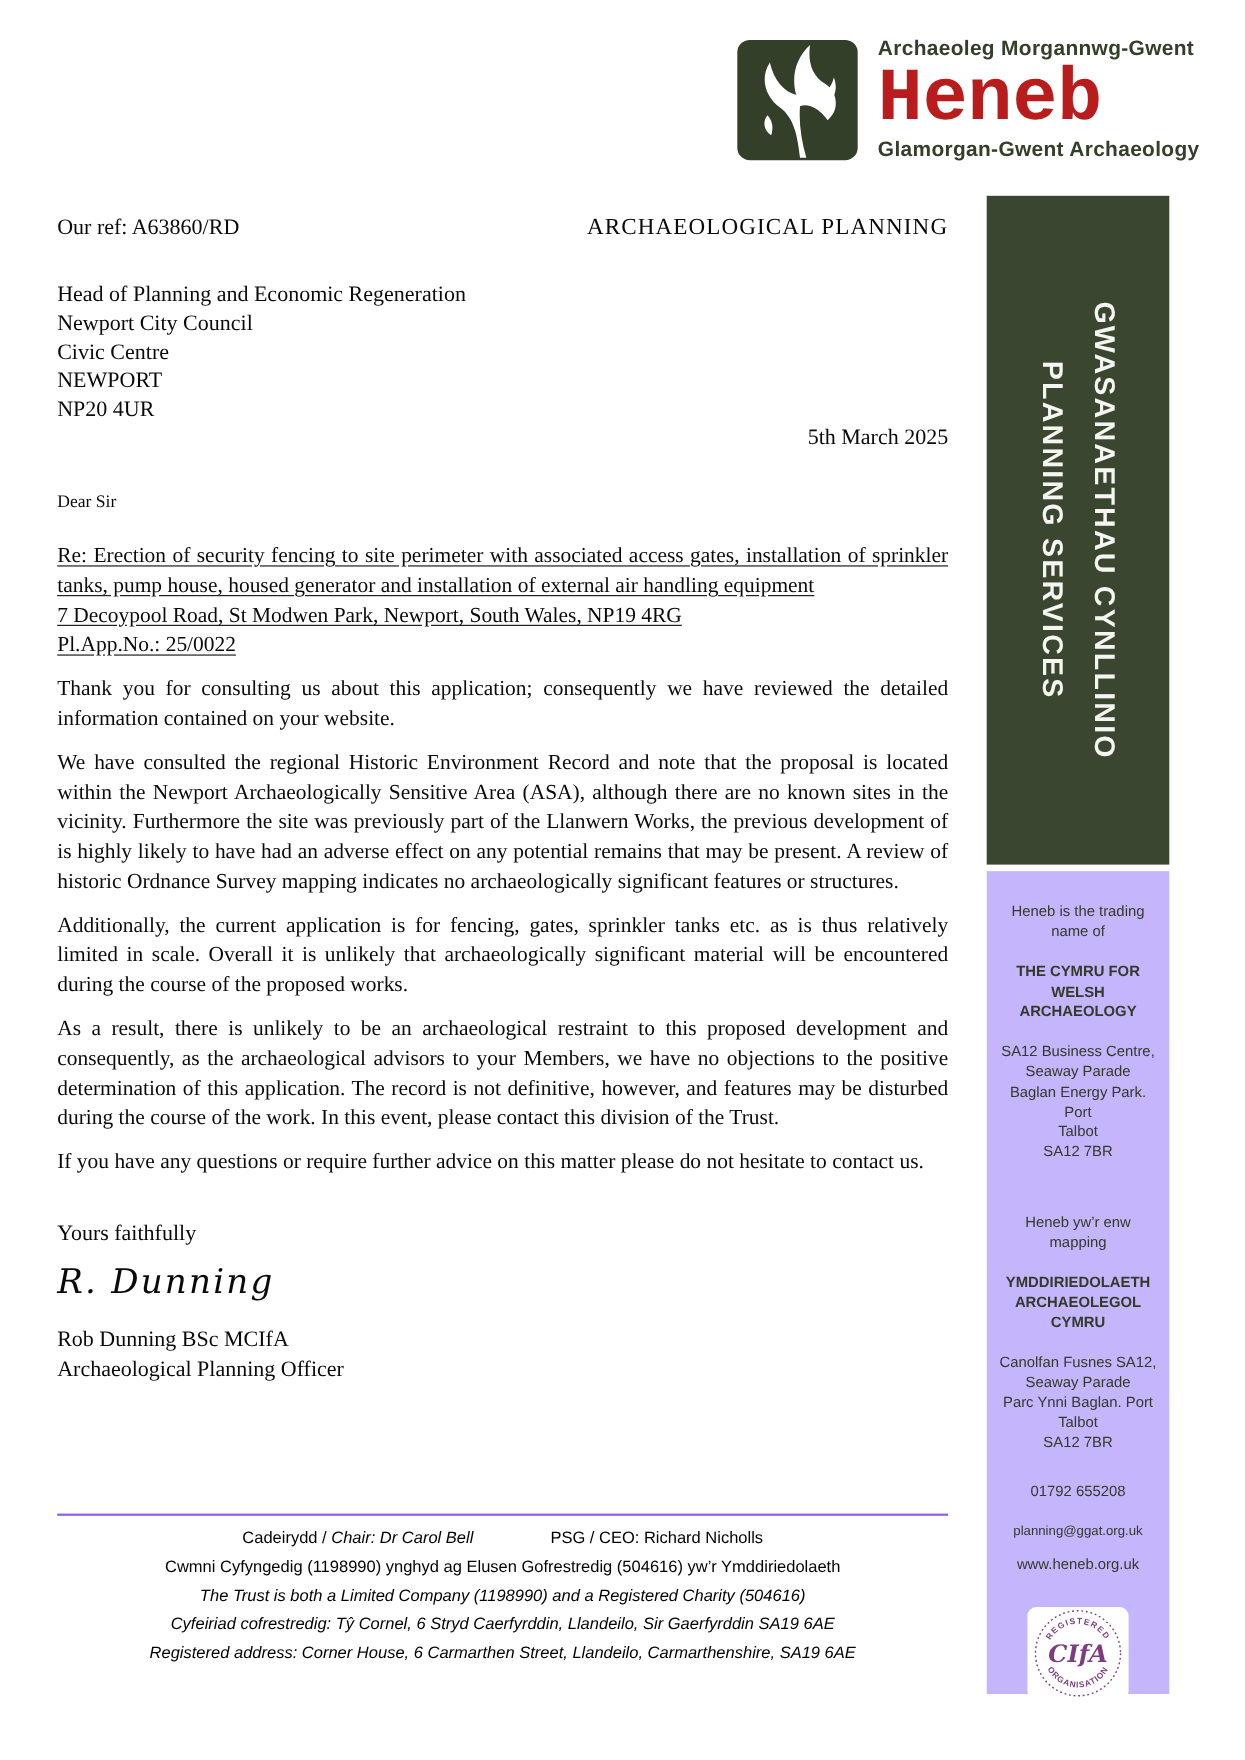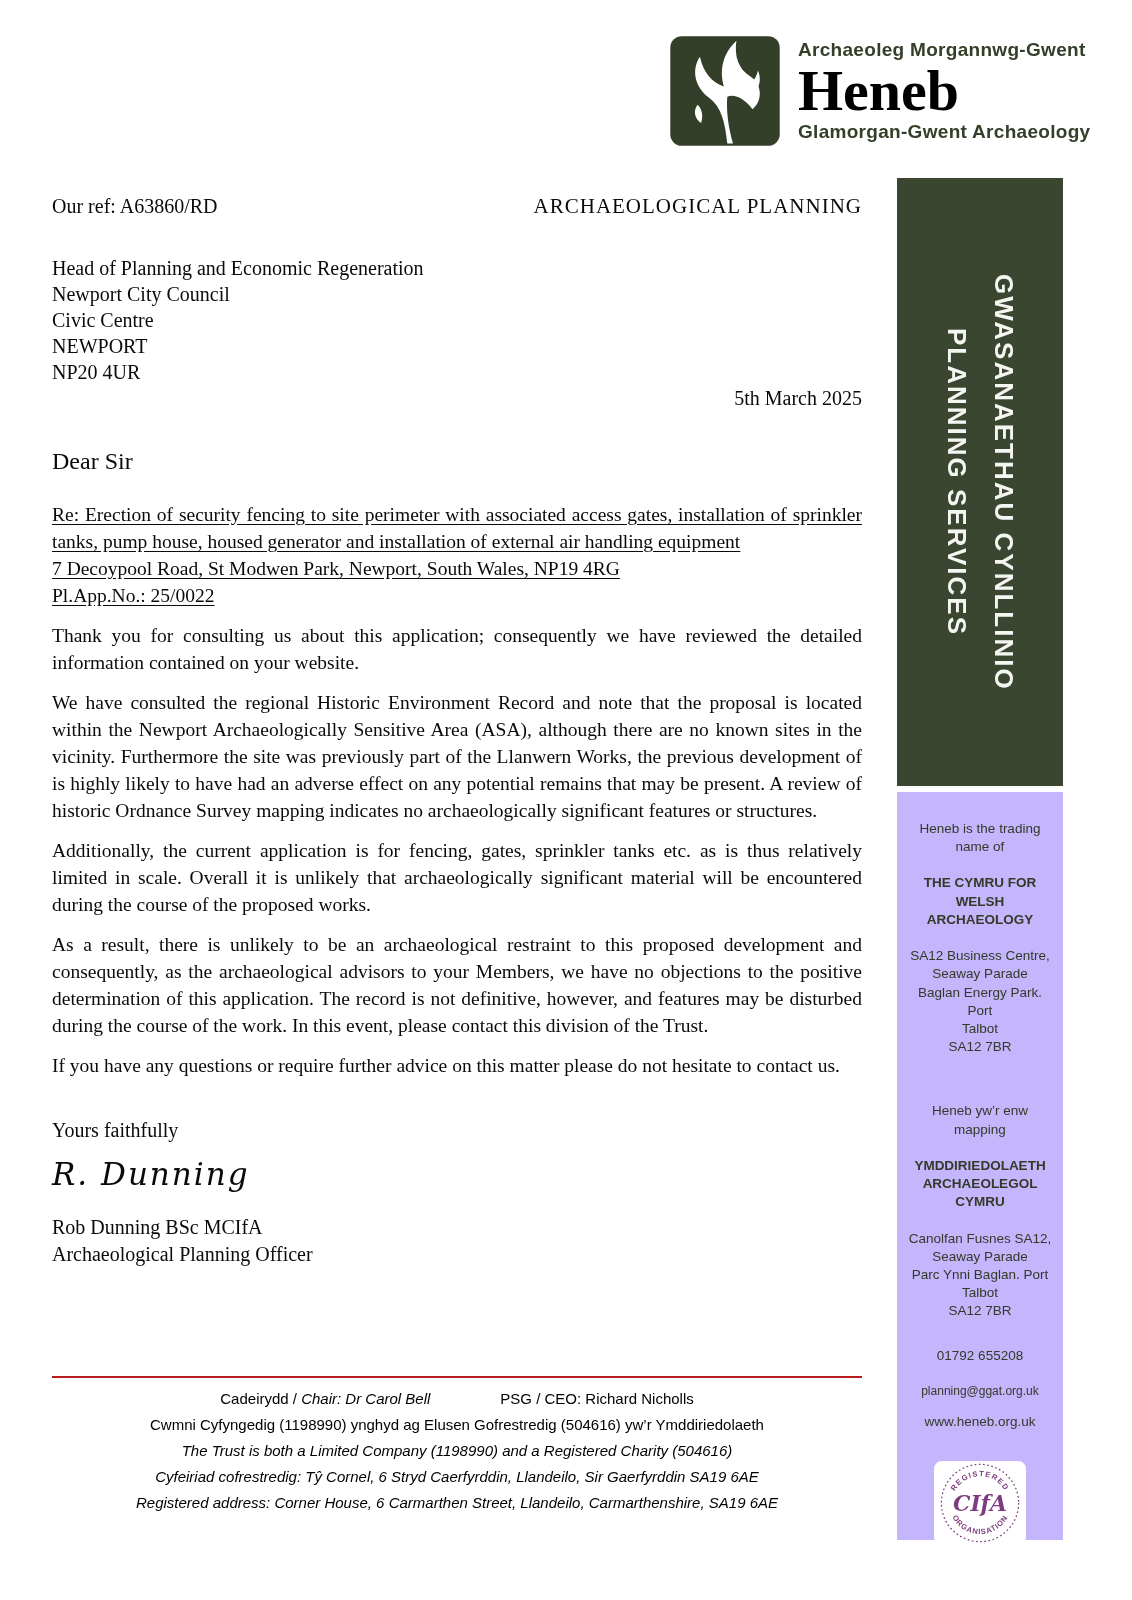--- a/index.html
+++ b/index.html
@@ -7,44 +7,44 @@
     position:relative; width:1132px; height:1600px; margin:0 auto;
     background:#ffffff; overflow:hidden;
     font-family:"Liberation Serif", serif; color:#0a0a0a;
   }
 
   
   .logo { position:absolute; top:34px; left:668px; display:flex; align-items:center; gap:16px; }
   .logo-icon { width:114px; height:114px; flex:0 0 auto; }
   .logo-text { font-family:"Liberation Sans", sans-serif; color:#333f29; }
   .logo-super { font-size:19px; font-weight:bold; letter-spacing:0.3px; }
-  .logo-name  { font-size:58px; font-weight:bold; font-family:Liberation Serif, serif; line-height:1.02; color:#000000; }
+  .logo-name  { font-size:68px; font-weight:bold; font-family:Liberation Mono, monospace; line-height:1.02; color:#b91c1c; }
   .logo-sub   { font-size:19px; font-weight:bold; letter-spacing:0.3px; }
 
   
   .main { position:absolute; left:52px; top:194px; width:810px; }
   .header-row { display:flex; justify-content:space-between; align-items:baseline; }
   .our-ref { font-size:20px; }
   .letter-title { font-size:21px; letter-spacing:1px; }
   .recipient { margin-top:36px; font-size:20px; line-height:26px; }
   .date { text-align:right; font-size:20px; margin-top:2px; }
-  .salutation { margin-top:38px; font-size:24px; }
+  .salutation { margin-top:38px; font-size:16px; }
   .subject { margin-top:26px; }
   .subject p { margin:0; font-size:19.5px; line-height:27px;
                text-decoration:underline; text-underline-offset:3px; }
   .subject .re { text-align:justify; }
   .body-text p { margin:13px 0 0; font-size:19.5px; line-height:27px; text-align:justify; }
   .closing { margin-top:40px; font-size:20px; }
   .signature { margin-top:14px; font-size:31px; font-family:"DejaVu Serif", serif;
                font-style:italic; letter-spacing:2px; }
   .signatory { margin-top:22px; font-size:20px; line-height:27px; }
 
   
   .footer { position:absolute; left:52px; top:1376px; width:810px;
-            border-top:2px solid #b91c1c; padding-top:12px;
+            border-top:2px solid #8b5cf6; padding-top:12px;
             font-family:"Liberation Sans", sans-serif; font-size:15px; color:#000; }
   .footer-line { text-align:center; margin:0 0 9px; }
   .chair-line { display:flex; justify-content:center; gap:70px; }
   .it { font-style:italic; }
 
   
   .banner-dark { position:absolute; left:897px; top:178px; width:166px; height:608px;
                  background:#3a462f; display:flex; justify-content:center;
                  align-items:center; gap:16px; }
   .vtext { writing-mode:vertical-rl; color:#f5f5f2;

